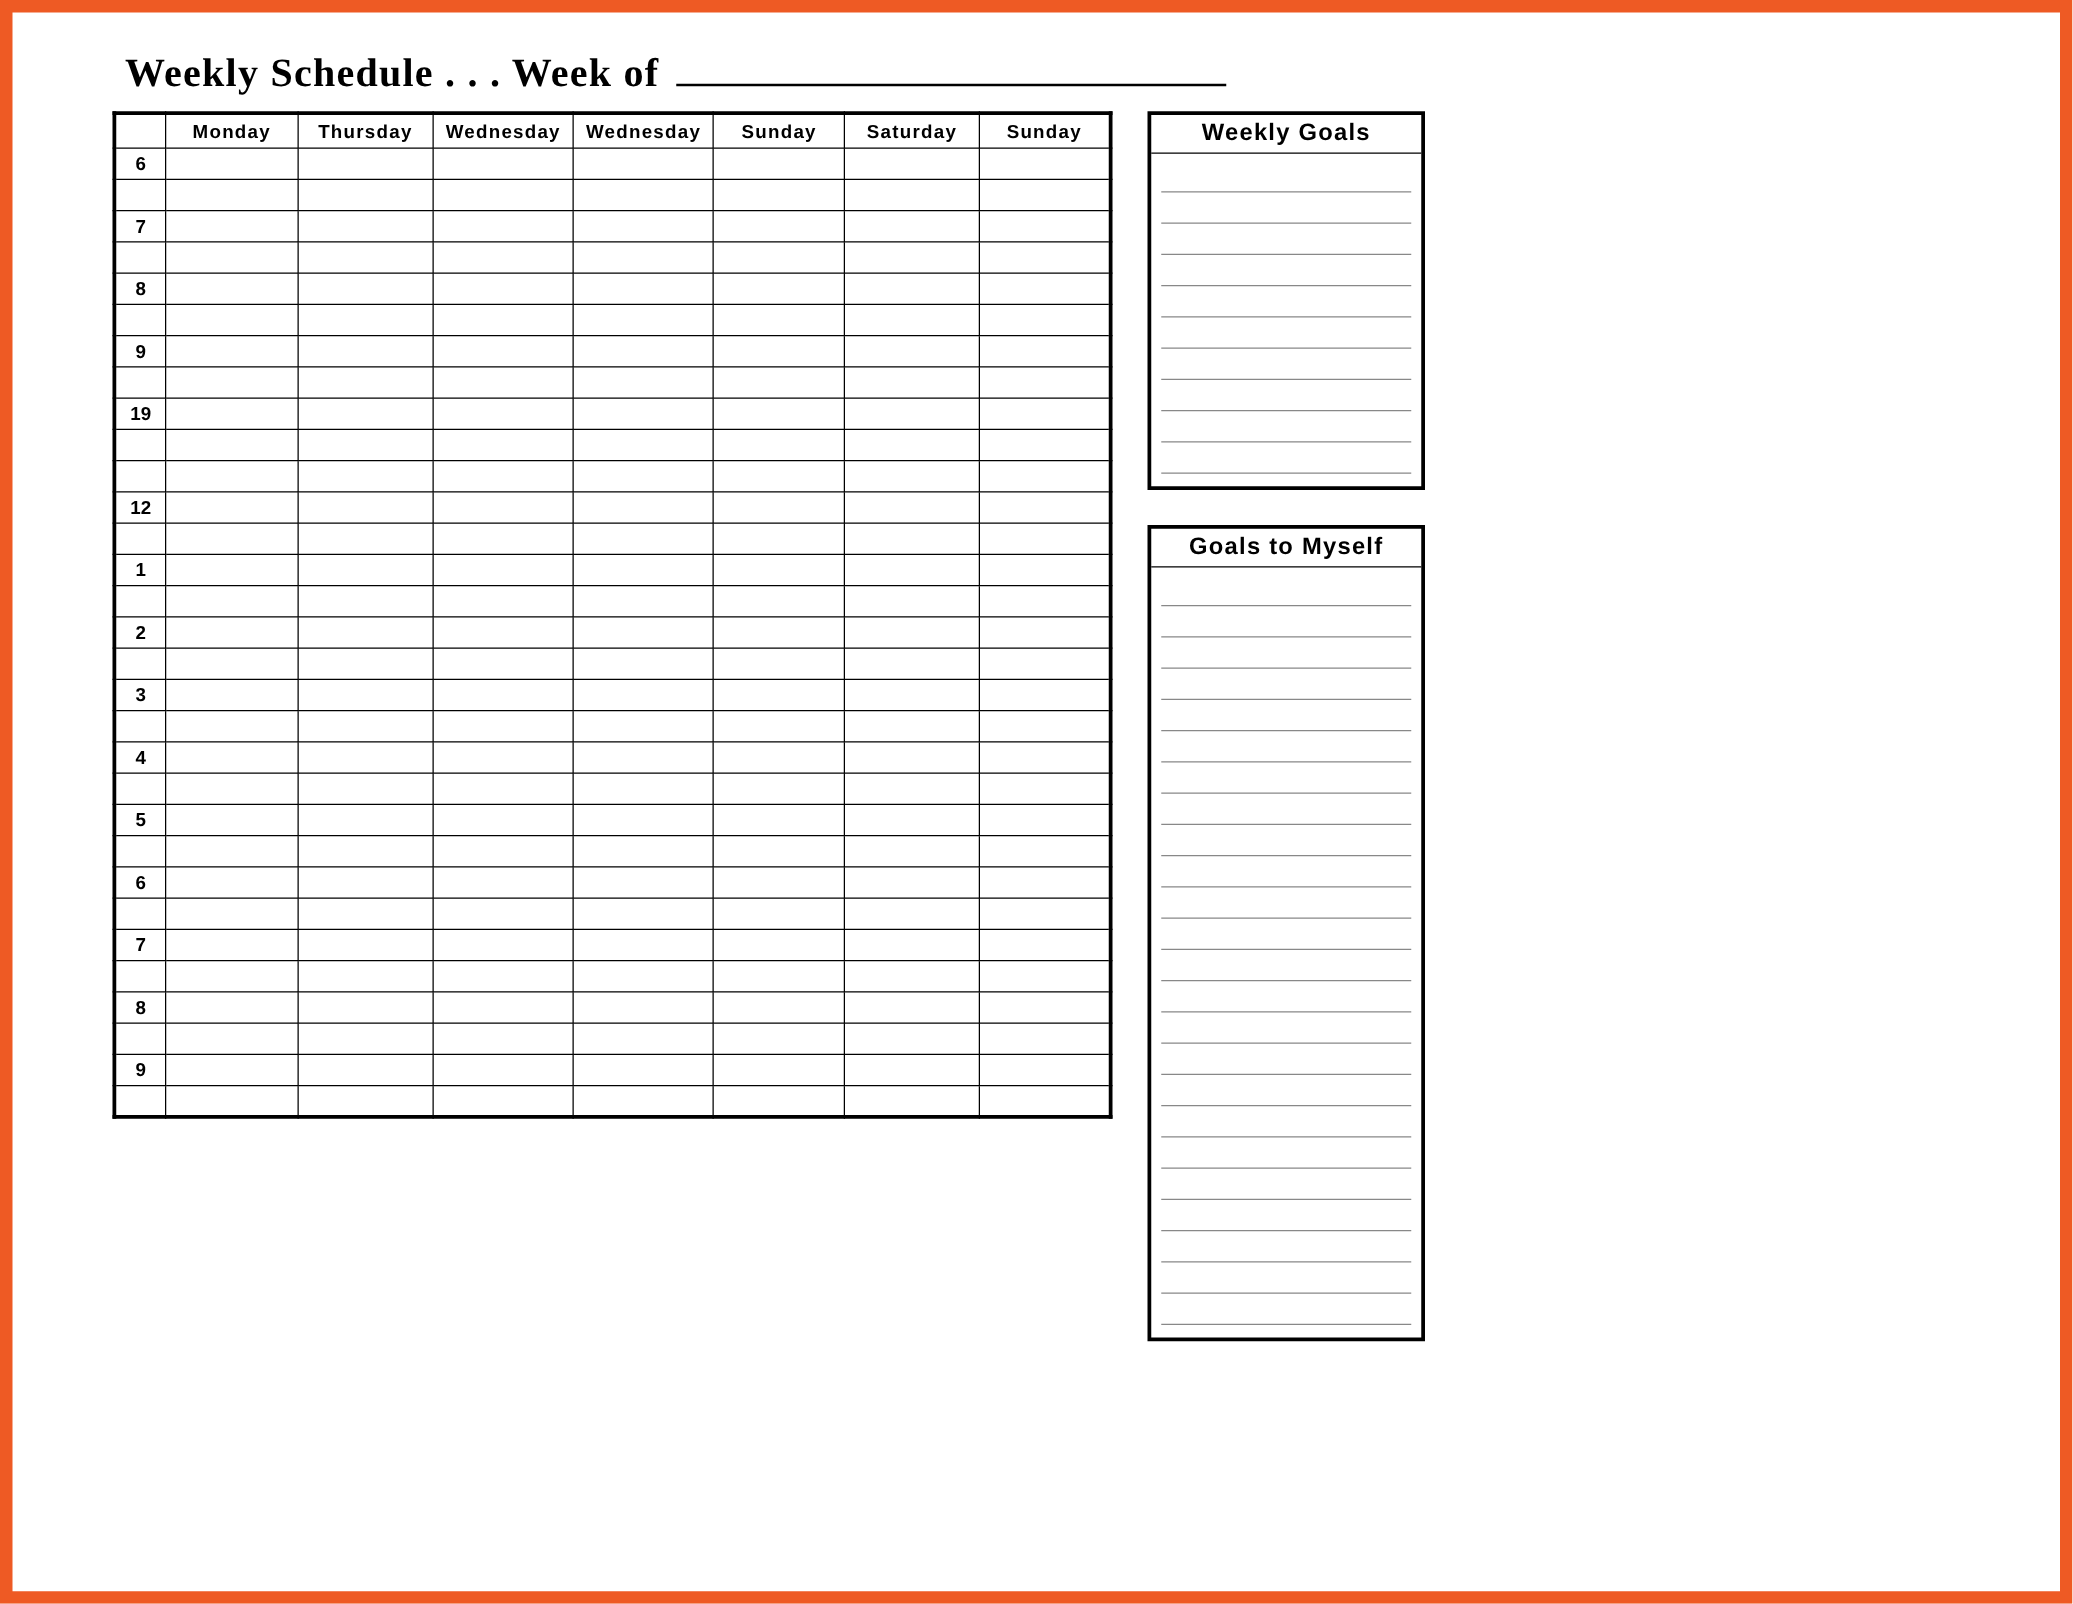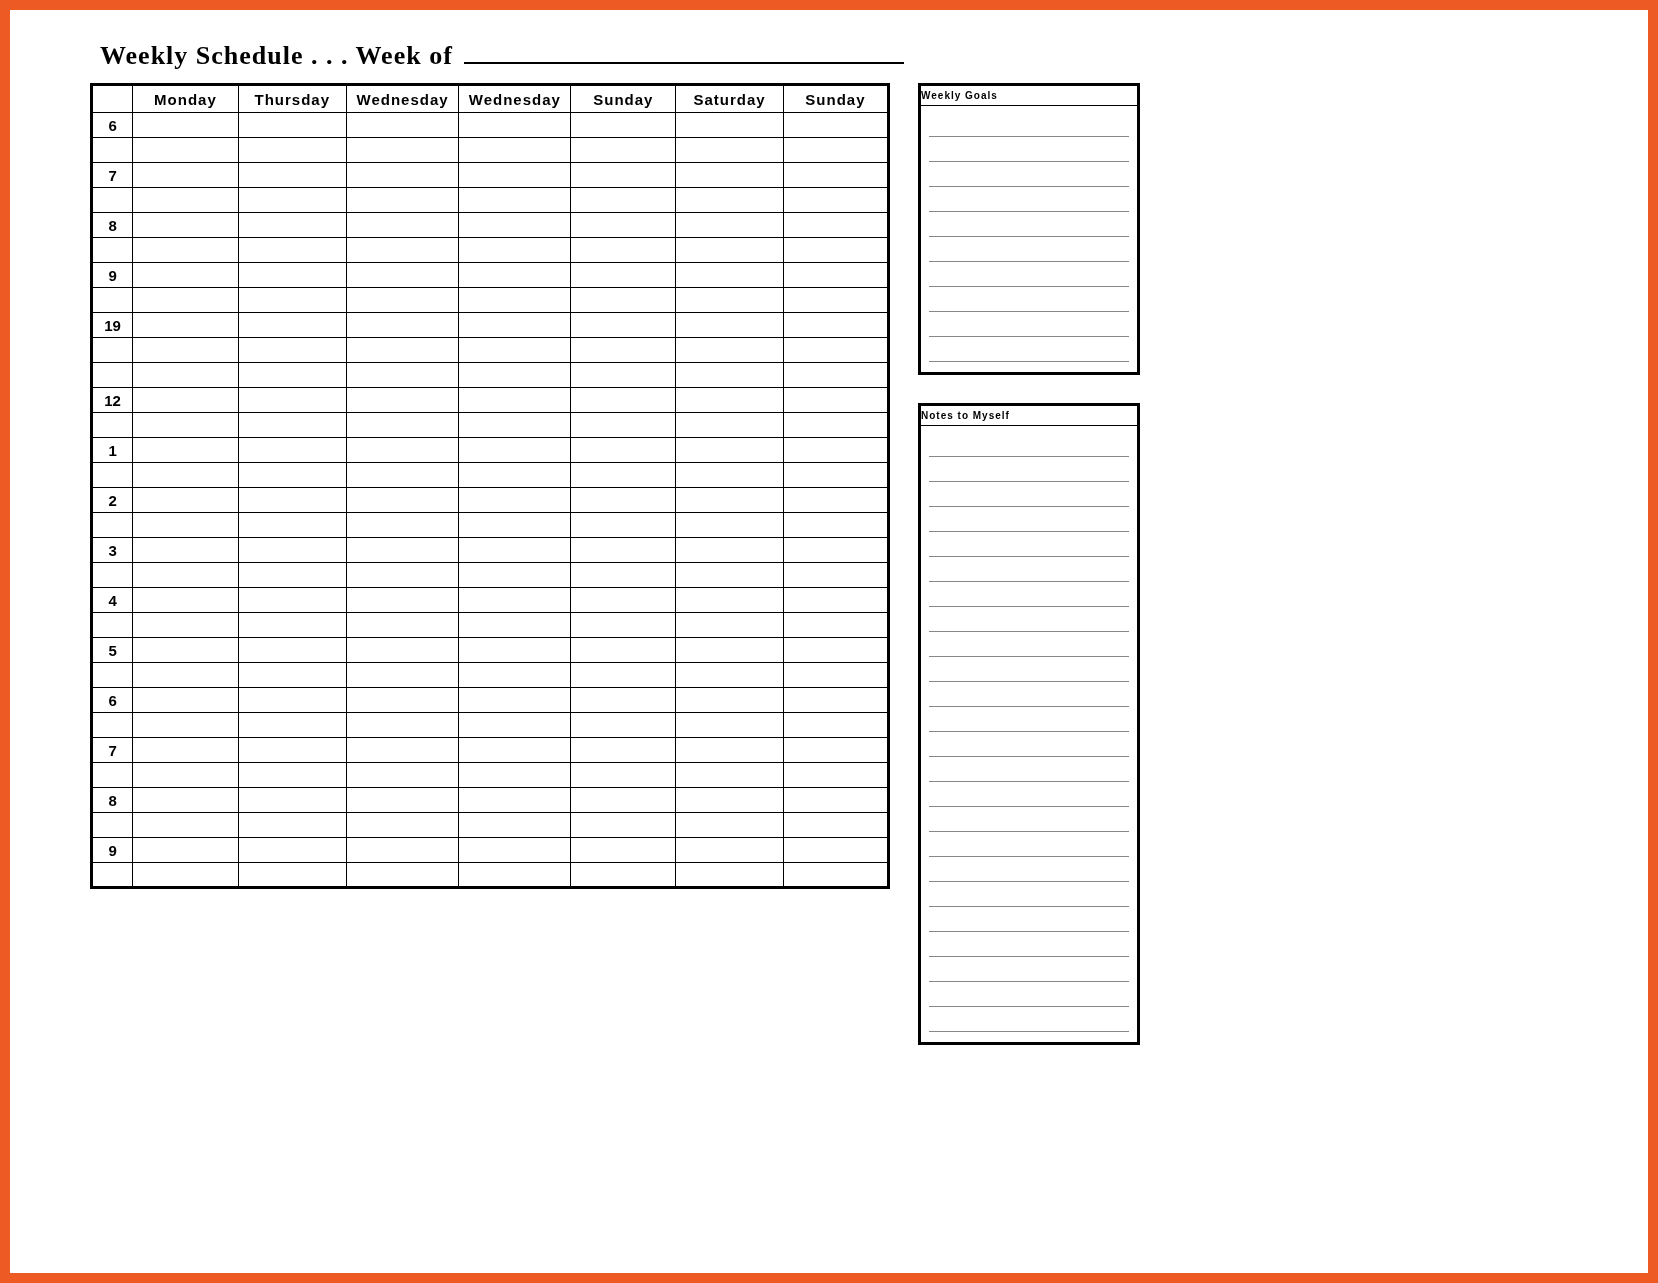--- a/index.html
+++ b/index.html
@@ -20,21 +20,21 @@
     padding: 30px 60px 30px 80px;
   }
   .title-row {
     display: flex;
     align-items: baseline;
     margin-bottom: 12px;
     margin-left: 10px;
   }
   .title-label {
     font-family: Georgia, 'Times New Roman', serif;
-    font-size: 26px;
+    font-size: 32px;
     font-weight: bold;
     letter-spacing: 1px;
     white-space: pre;
   }
   .title-underline {
     flex: 0 0 440px;
     border-bottom: 2px solid #000;
     height: 24px;
     margin-left: 4px;
   }
@@ -81,23 +81,23 @@
     display: flex;
     flex-direction: column;
     gap: 28px;
     width: 222px;
   }
   .side-panel {
     border: 3px solid #000;
   }
   .side-panel-header {
     border-bottom: 1px solid #000;
-    text-align: left;
+    text-align: center;
     font-family: Verdana, Geneva, sans-serif;
-    font-size: 10px;
+    font-size: 19px;
     font-weight: bold;
     letter-spacing: 1px;
     padding: 4px 0;
   }
   .side-panel-body {
     padding: 6px 8px 10px 8px;
   }
   .ruled-line {
     border-bottom: 1px solid #888;
     height: 25px;
@@ -455,21 +455,21 @@
               <div class="ruled-line"></div>
               <div class="ruled-line"></div>
               <div class="ruled-line"></div>
               <div class="ruled-line"></div>
               <div class="ruled-line"></div>
               <div class="ruled-line"></div>
             </div>
         </div>
 
         <div class="side-panel">
-          <div class="side-panel-header">Notes to Myself</div>
+          <div class="side-panel-header">Goals to Myself</div>
           <div class="side-panel-body" id="notes-body">
               <div class="ruled-line"></div>
               <div class="ruled-line"></div>
               <div class="ruled-line"></div>
               <div class="ruled-line"></div>
               <div class="ruled-line"></div>
               <div class="ruled-line"></div>
               <div class="ruled-line"></div>
               <div class="ruled-line"></div>
               <div class="ruled-line"></div>

